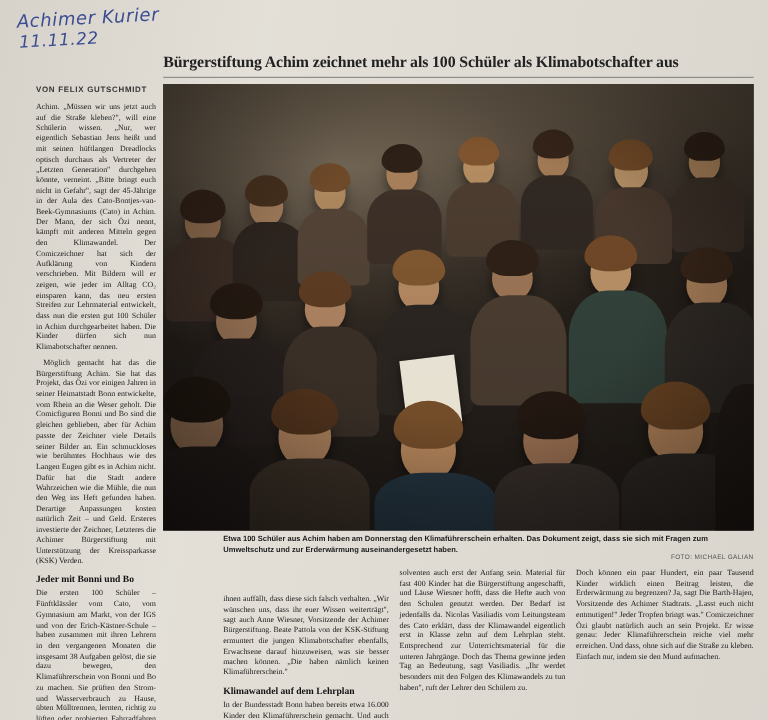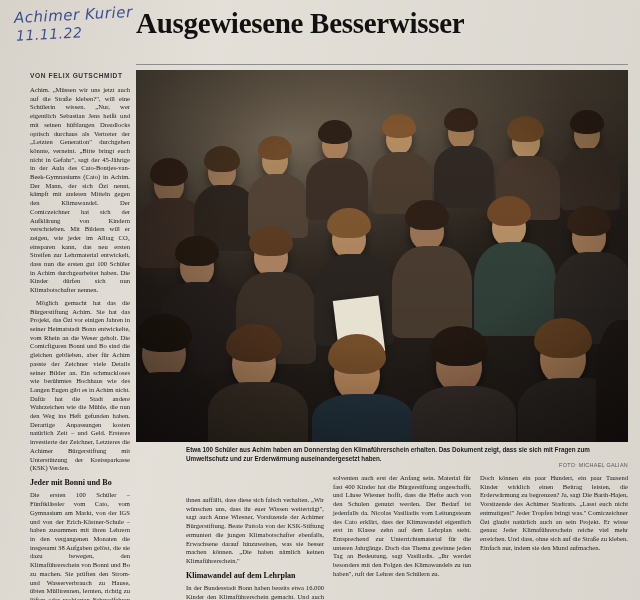--- a/index.html
+++ b/index.html
@@ -184,21 +184,21 @@
 </style>
 </head>
 <body>
 
 <div id="page">
   <div id="paper"></div>
 
   <div id="hw1" class="handwriting">Achimer Kurier</div>
   <div id="hw2" class="handwriting">11.11.22</div>
 
-  <div id="headline">Ausgewiesene Besserwisser</div>
+  <div id="subhead">Bürgerstiftung Achim zeichnet mehr als 100 Schüler als Klimabotschafter aus</div>
   <div id="rule-under-head"></div>
 
   <div id="byline">VON FELIX GUTSCHMIDT</div>
 
   <div id="photo">
     <div class="sky"></div>
     <div class="backwall"></div>
 
     <div class="head" style="left:18px;  top:96px;  width:30px; height:36px; background:#8a6c52;"></div>
     <div class="hair" style="left:14px;  top:88px;  width:38px; height:28px; background:#2e2018;"></div>

